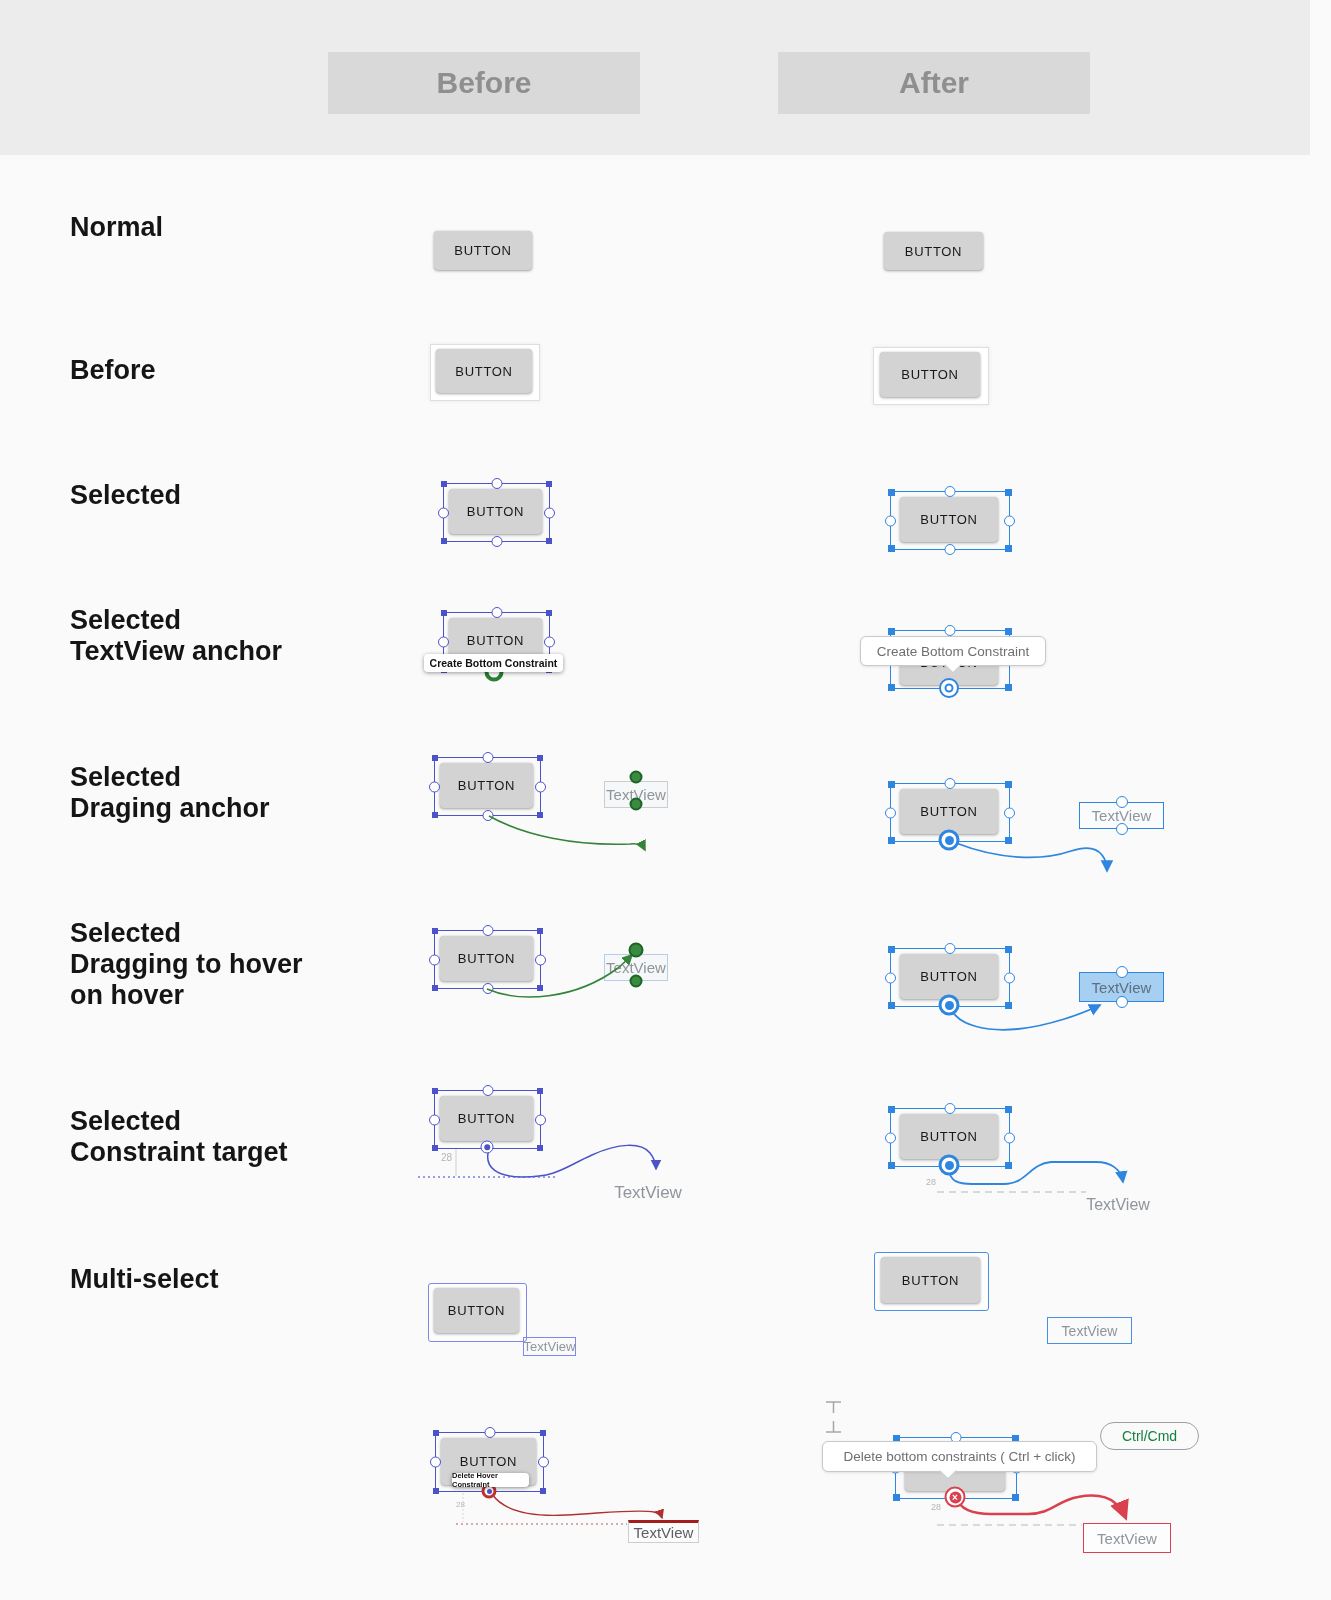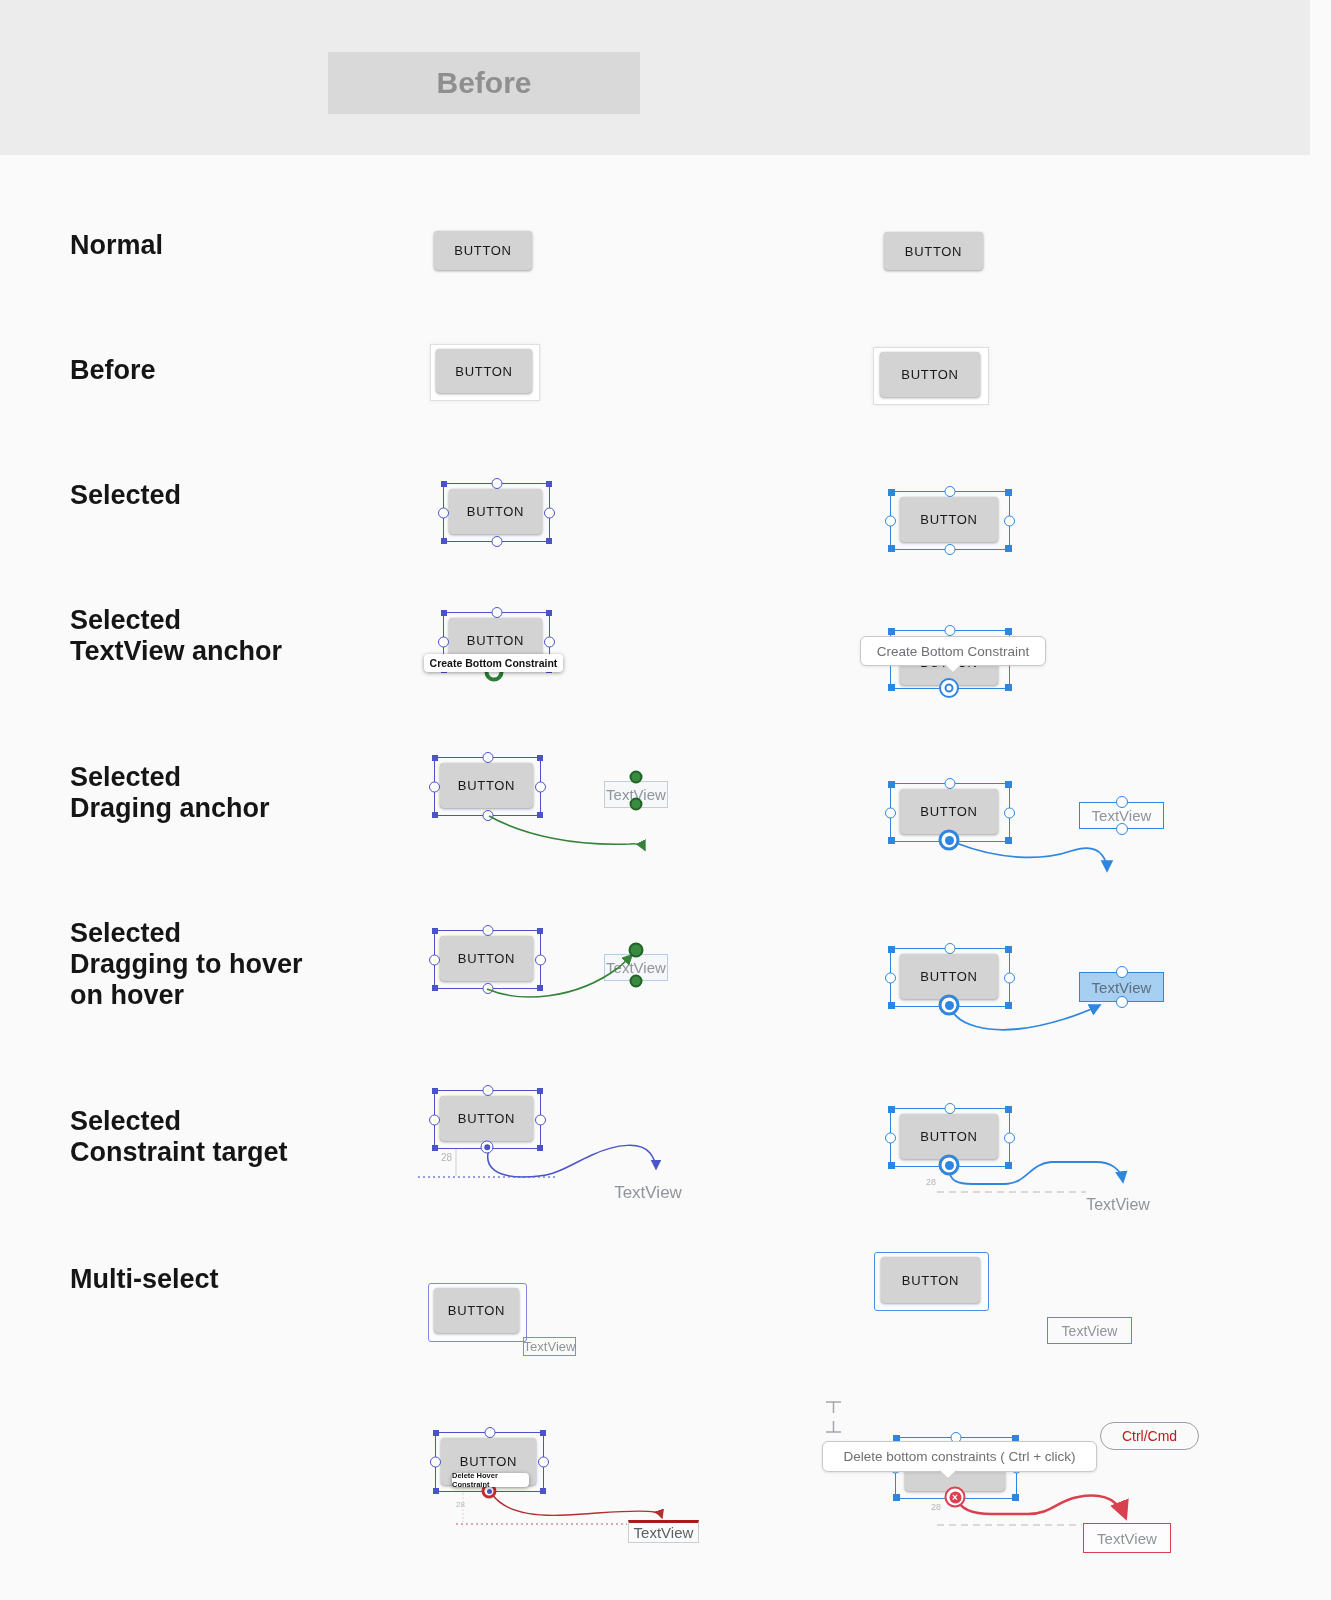--- a/index.html
+++ b/index.html
@@ -54,35 +54,36 @@
   .tip{position:absolute;background:#fff;border-radius:4px;box-shadow:0 1px 4px rgba(0,0,0,.4);
        display:flex;align-items:center;justify-content:center;font-weight:700;color:#111;z-index:6;}
   .tip2{position:absolute;background:#fff;border:1px solid var(--tooltip-border,#c9c9c9);border-radius:6px;
         box-shadow:0 1px 3px rgba(0,0,0,.10);display:flex;align-items:center;justify-content:center;
         font-weight:400;color:var(--tooltip-text,#6e6e73);z-index:6;}
   .tip2 .tail{position:absolute;bottom:-6px;width:11px;height:11px;background:#fff;
         border-right:1px solid var(--tooltip-border,#c9c9c9);border-bottom:1px solid var(--tooltip-border,#c9c9c9);
         transform:rotate(45deg);}
 
   .pill{position:absolute;border:1.5px solid #9aa0a6;border-radius:14px;background:#fafafa;
-        display:flex;align-items:center;justify-content:center;font-size:14px;color:#b91c1c;z-index:5;}
+        display:flex;align-items:center;justify-content:center;font-size:14px;color:#15803d;z-index:5;}
 
   .m28{position:absolute;color:var(--measure-text,#b2b5b8);z-index:3;}
 
   .overlay{position:absolute;left:0;top:0;z-index:3;pointer-events:none;}
 </style>
 </head>
 <body>
 
 <div id="stage">
 
   <div class="hdr"></div>
   <div class="hdr-box" style="left:328px">Before</div>
-
-  <div class="rowlab" style="top:230px">
+  <div class="hdr-box" style="left:778px">After</div>
+
+  <div class="rowlab" style="top:212px">
       <div>Normal</div>
     </div>
   <div class="rowlab" style="top:355px">
       <div>Before</div>
     </div>
   <div class="rowlab" style="top:480px">
       <div>Selected</div>
     </div>
   <div class="rowlab" style="top:605px">
       <div>Selected</div>

